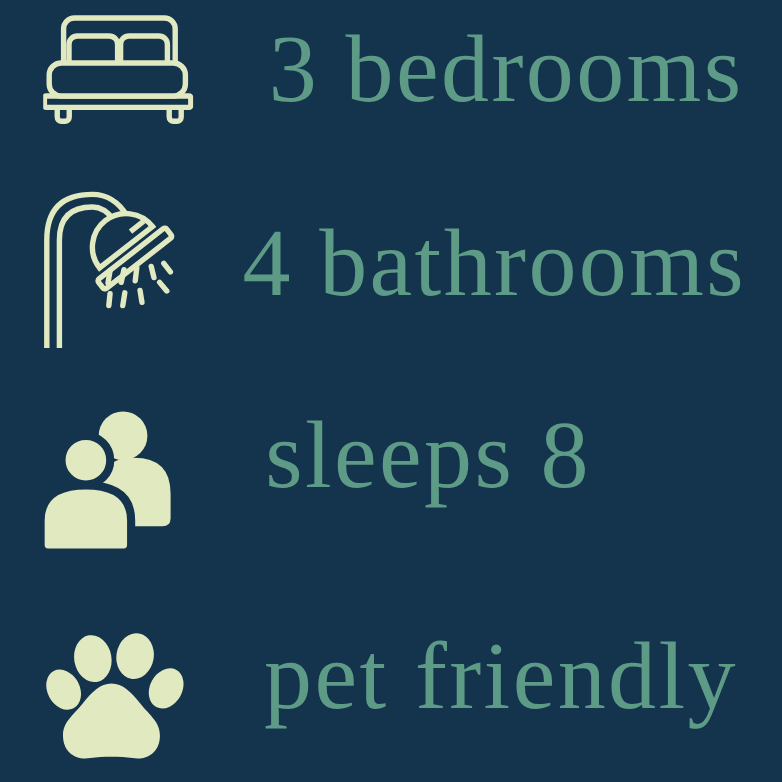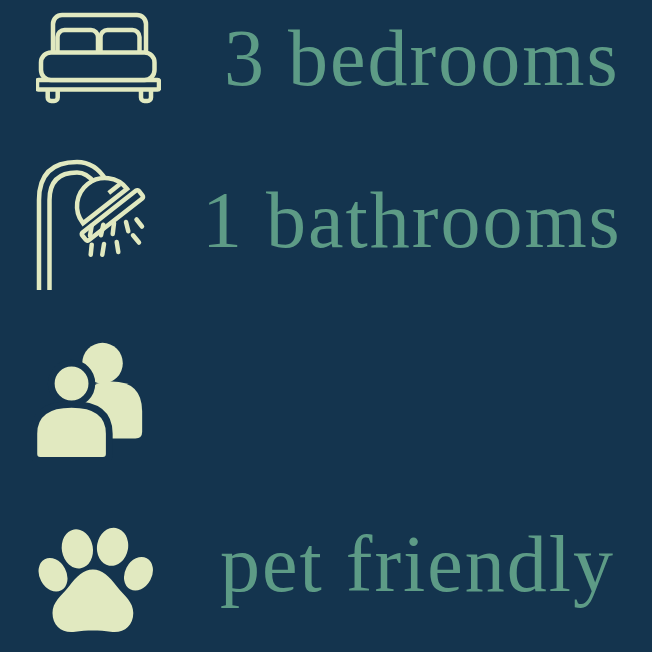--- a/index.html
+++ b/index.html
@@ -79,30 +79,31 @@
       <path class="drop" d="M 73.3 68.7 L 71 79.3"></path>
       <path class="drop" d="M 84 67 L 82.7 78"></path>
       <path class="drop" d="M 96 66 L 98.3 75.3"></path>
       <path class="drop" d="M 106.5 63.5 L 112 70.5"></path>
       <path class="drop" d="M 61.7 88.7 L 60.7 98.7"></path>
       <path class="drop" d="M 74 88 L 72.3 98.7"></path>
       <path class="drop" d="M 86.7 86 L 88.3 96"></path>
       <path class="drop" d="M 103 79.3 L 109 86.5"></path>
     </svg>
   </span>
-  <span class="label label-shower">1 bathrooms</span>
+  <span class="label label-shower">4 bathrooms</span>
 
   <span class="icon icon-people">
     <svg width="118" height="128" viewBox="0 0 122 132" xmlns="http://www.w3.org/2000/svg">
       <circle class="solid" cx="76" cy="30" r="21"></circle>
       <path class="solid" d="M 54 108 V 80 Q 54 49 85.5 49 Q 117 49 117 80 V 101 Q 117 108 110 108 Z"></path>
       <circle class="solid-cut" cx="44" cy="51" r="21"></circle>
       <path class="solid-cut" d="M 5 124 V 103 Q 5 72.7 44 72.7 Q 83 72.7 83 103 V 124 Q 83 130.5 76.5 130.5 H 11.5 Q 5 130.5 5 124 Z"></path>
     </svg>
   </span>
+  <span class="label label-people">sleeps 8</span>
 
   <span class="icon icon-paw">
     <svg width="116" height="112" viewBox="0 0 112 108" xmlns="http://www.w3.org/2000/svg">
       <ellipse class="solid" cx="38" cy="22" rx="15" ry="19" transform="rotate(-10 38 22)"></ellipse>
       <ellipse class="solid" cx="72" cy="20" rx="15" ry="18.5" transform="rotate(10 72 20)"></ellipse>
       <ellipse class="solid" cx="14.5" cy="47" rx="13" ry="17" transform="rotate(-28 14.5 47)"></ellipse>
       <ellipse class="solid" cx="97" cy="46" rx="13" ry="17" transform="rotate(28 97 46)"></ellipse>
       <path class="solid" d="M 53 42 C 62 42 69 49 76 58 C 84 68 92 73 92 84 C 92 97 82 104 70 102 C 60 100.5 46 100.5 36 102 C 24 104 14 97 14 84 C 14 73 22 68 30 58 C 37 49 44 42 53 42 Z"></path>
     </svg>
   </span>

